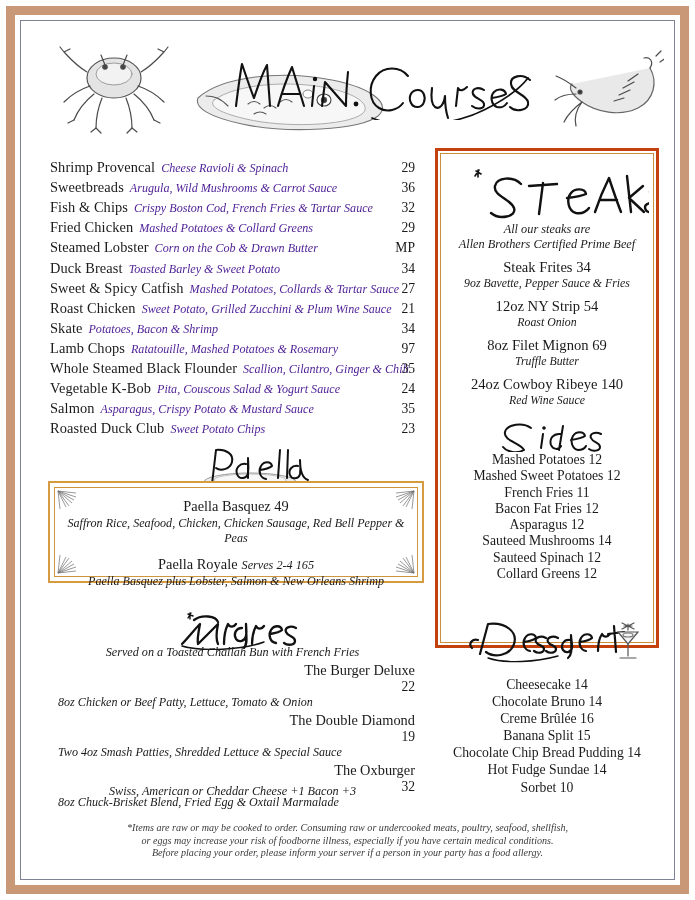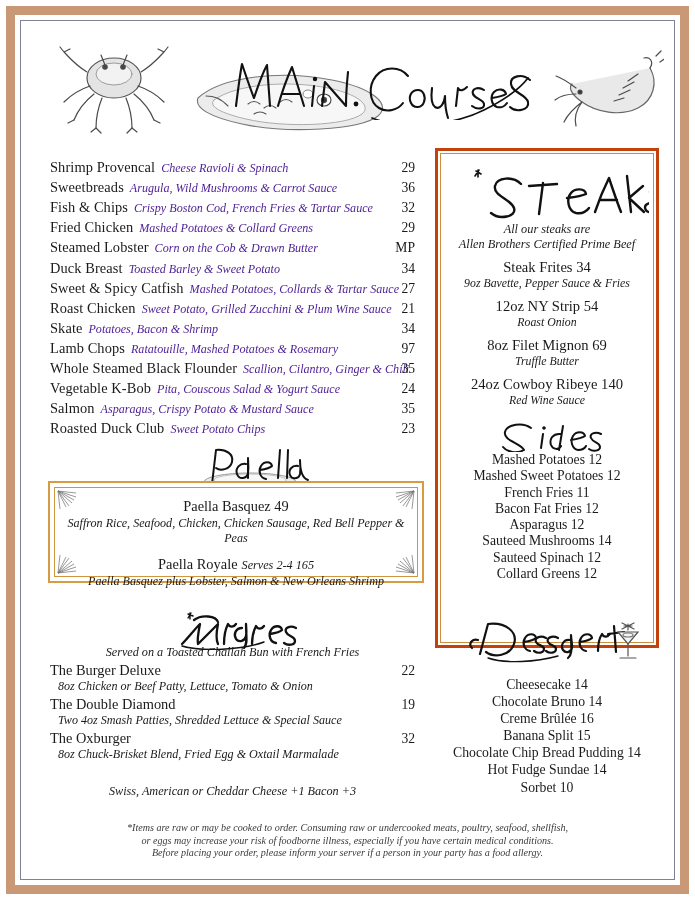--- a/index.html
+++ b/index.html
@@ -179,23 +179,24 @@
     font-style: italic;
     font-size: 12.2px;
   }
   .burgers {
     position: absolute;
     left: 50px; top: 662px;
     width: 365px;
   }
   .burger-row {
     display: flex;
-    align-items: center;
+    align-items: flex-end;
     justify-content: space-between;
     white-space: nowrap;
+    flex-direction: column;
   }
   .burger-name { font-size: 14.4px; }
   .burger-price { font-size: 13.6px; }
   .burger-desc {
     font-style: italic;
     font-size: 12.1px;
     margin-left: 8px;
     margin-top: 0px;
     margin-bottom: 2px;
   }

